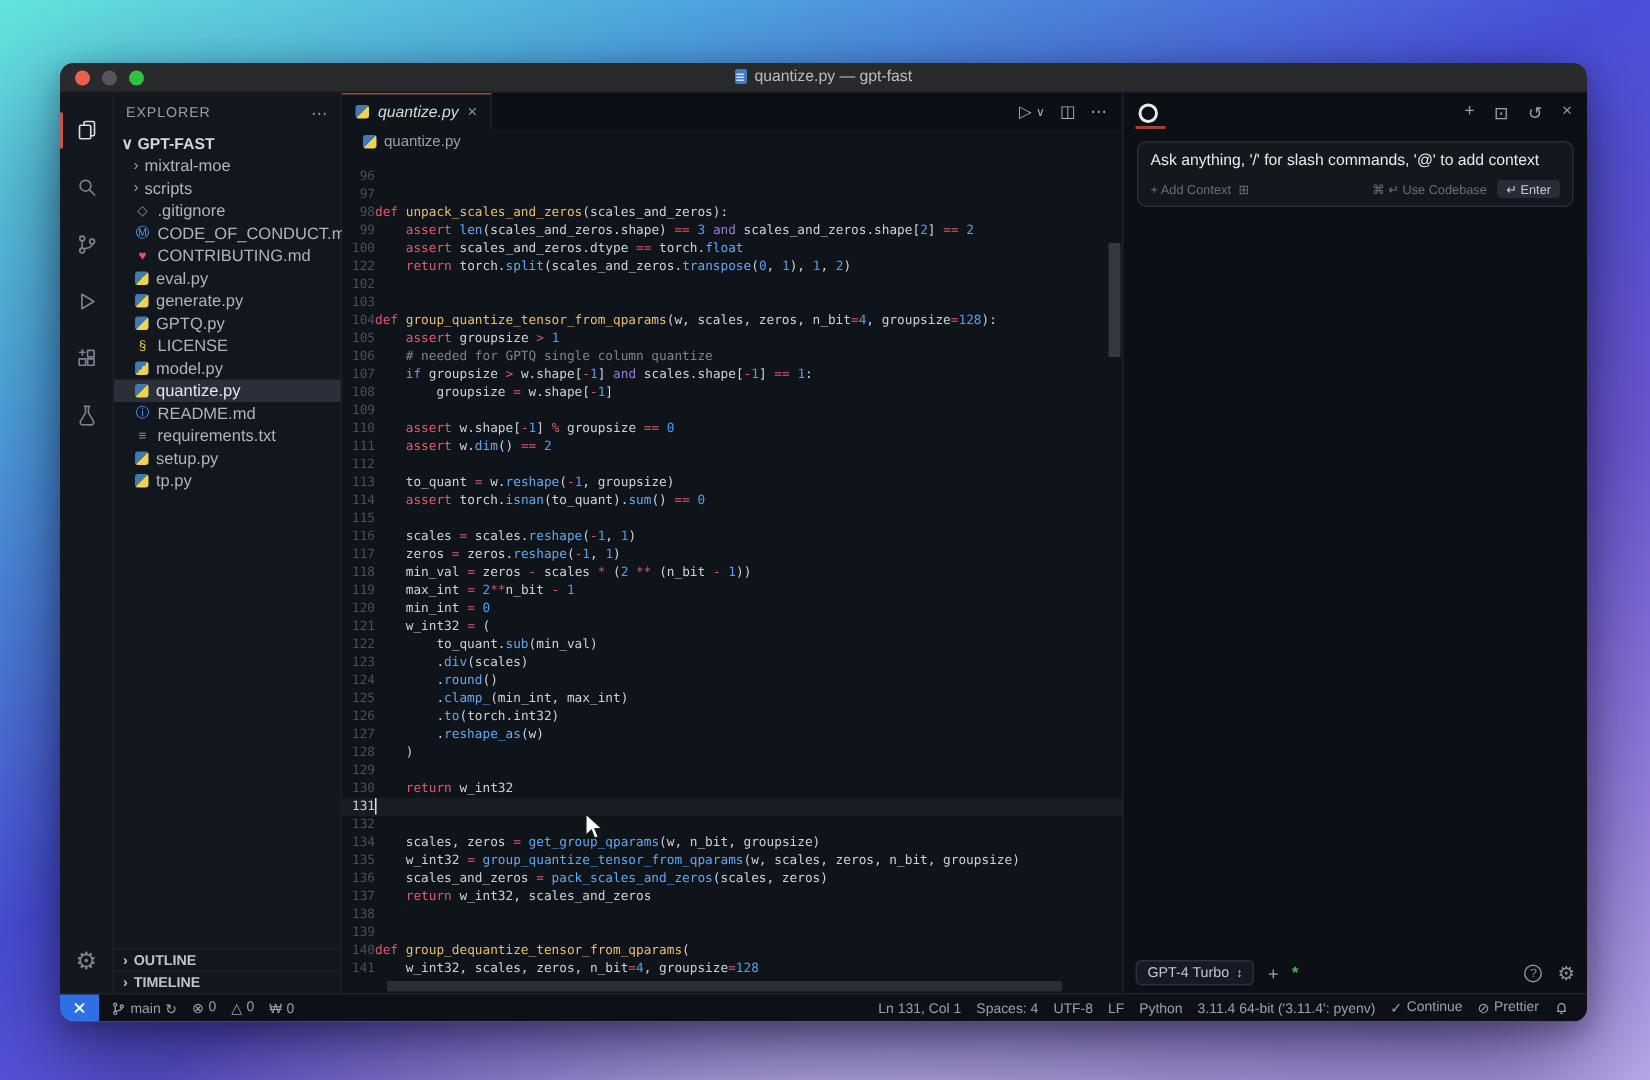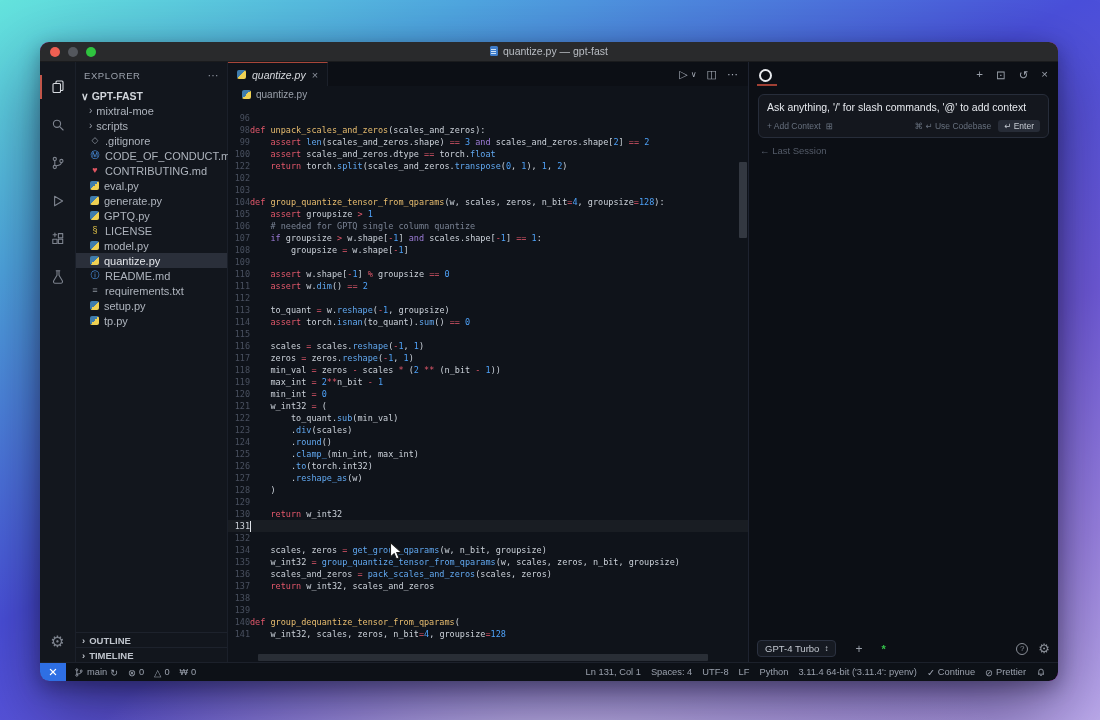--- a/index.html
+++ b/index.html
@@ -78,21 +78,21 @@
   .p-logo { width:13px; height:13px; border:2.5px solid #e8eaee; border-radius:50%; position:relative; }
   .p-logo:after { content:""; position:absolute; left:-4px; top:13px; width:20px; height:2px; background:#a14034; }
   .p-h-icons { margin-left:auto; display:flex; gap:13px; color:#9aa0aa; font-size:11.5px; }
   .p-h-icons span { cursor:pointer; }
   .chatbox { margin:6px 9px 0; background:#14171e; border:1px solid #272d3a; border-radius:6px; padding:6px 8px 5px; flex:none; }
   .chat-ph { font-size:10.5px; color:#e6e9ee; }
   .chat-row { display:flex; align-items:center; margin-top:7px; font-size:8.5px; color:#67707e; }
   .chat-row .right { margin-left:auto; display:flex; align-items:center; gap:7px; }
   .enter-pill { background:#272c37; color:#c6cbd3; border-radius:3px; padding:1px 6px; font-size:8.5px; }
   .last-session { margin:7px 0 0 11px; font-size:9.5px; color:#545b68; }
-  .p-bottom { position:absolute; left:8px; right:8px; bottom:5px; display:flex; align-items:center; gap:16px; }
+  .p-bottom { position:absolute; left:8px; right:8px; bottom:5px; display:flex; align-items:center; gap:6px; }
   .model-pick { display:flex; align-items:center; gap:5px; background:#161a22; border:1px solid #2b3140; border-radius:4px; padding:2px 7px; font-size:9.5px; color:#c3c8d0; cursor:pointer; }
   .plus-btn { color:#9aa0aa; font-size:12px; cursor:pointer; padding:0 3px; }
   .spark { color:#35c24b; font-size:11px; font-weight:bold; }
   .p-bottom .right { margin-left:auto; display:flex; gap:10px; align-items:center; color:#8a8f98; }
   .qcircle { width:12px; height:12px; border:1px solid #8a8f98; border-radius:50%; font-size:8px; display:flex; align-items:center; justify-content:center; }
   .gear2 { font-size:13px; }
   
   .statusbar { height:19px; background:#0d1117; border-top:1px solid #1c212b; display:flex; align-items:center; font-size:9.3px; color:#9aa1ad; flex:none; }
   .remote { width:26px; height:100%; background:#2e6fe4; display:flex; align-items:center; justify-content:center; flex:none; cursor:pointer; }
   .st-left { display:flex; align-items:center; gap:10px; padding-left:8px; }
@@ -262,20 +262,21 @@
           </div>
       </div>
       <div class="breadcrumb">
         <span class="pyicon"></span>
         <span>quantize.py</span>
       </div>
       <div class="code" id="code-area">
         <div class="vscroll"></div>
         <div class="hscroll"></div>
       <div class="cl"><span class="g">96</span><span class="c"></span></div>
+          <div class="cl"><span class="g">97</span><span class="c"></span></div>
           <div class="cl"><span class="g">98</span><span class="c"><span class="tk-kw">def</span> <span class="tk-fn">unpack_scales_and_zeros</span>(scales_and_zeros):</span></div>
           <div class="cl"><span class="g">99</span><span class="c">    <span class="tk-kw">assert</span> <span class="tk-call">len</span>(scales_and_zeros.shape) <span class="tk-op">==</span> <span class="tk-num">3</span> <span class="tk-kw2">and</span> scales_and_zeros.shape[<span class="tk-num">2</span>] <span class="tk-op">==</span> <span class="tk-num">2</span></span></div>
           <div class="cl"><span class="g">100</span><span class="c">    <span class="tk-kw">assert</span> scales_and_zeros.dtype <span class="tk-op">==</span> torch.<span class="tk-call">float</span></span></div>
           <div class="cl"><span class="g">122</span><span class="c">    <span class="tk-kw">return</span> torch.<span class="tk-call">split</span>(scales_and_zeros.<span class="tk-call">transpose</span>(<span class="tk-num">0</span>, <span class="tk-num">1</span>), <span class="tk-num">1</span>, <span class="tk-num">2</span>)</span></div>
           <div class="cl"><span class="g">102</span><span class="c"></span></div>
           <div class="cl"><span class="g">103</span><span class="c"></span></div>
           <div class="cl"><span class="g">104</span><span class="c"><span class="tk-kw">def</span> <span class="tk-fn">group_quantize_tensor_from_qparams</span>(w, scales, zeros, n_bit<span class="tk-op">=</span><span class="tk-num">4</span>, groupsize<span class="tk-op">=</span><span class="tk-num">128</span>):</span></div>
           <div class="cl"><span class="g">105</span><span class="c">    <span class="tk-kw">assert</span> groupsize <span class="tk-op">&gt;</span> <span class="tk-num">1</span></span></div>
           <div class="cl"><span class="g">106</span><span class="c">    <span class="tk-com"># needed for GPTQ single column quantize</span></span></div>
           <div class="cl"><span class="g">107</span><span class="c">    <span class="tk-kw2">if</span> groupsize <span class="tk-op">&gt;</span> w.shape[<span class="tk-op">-</span><span class="tk-num">1</span>] <span class="tk-kw2">and</span> scales.shape[<span class="tk-op">-</span><span class="tk-num">1</span>] <span class="tk-op">==</span> <span class="tk-num">1</span>:</span></div>
@@ -329,21 +330,20 @@
         <div class="chat-ph">Ask anything, '/' for slash commands, '@' to add context</div>
         <div class="chat-row">
           <span>+ Add Context</span>
           <span style="margin-left:5px">⊞</span>
           <span class="right">
             <span>⌘ ↵ Use Codebase</span>
             <span class="enter-pill">↵ Enter</span>
           </span>
         </div>
       </div>
-      <div class="last-session">← Last Session</div>
       <div class="p-bottom">
         <div class="model-pick">
           <span>GPT-4 Turbo</span>
           <span style="font-size:8px;">↕</span>
         </div>
         <span class="plus-btn">+</span>
         <span class="spark">*</span>
         <span class="right">
           <span class="qcircle">?</span>
           <span class="gear2">⚙</span>

